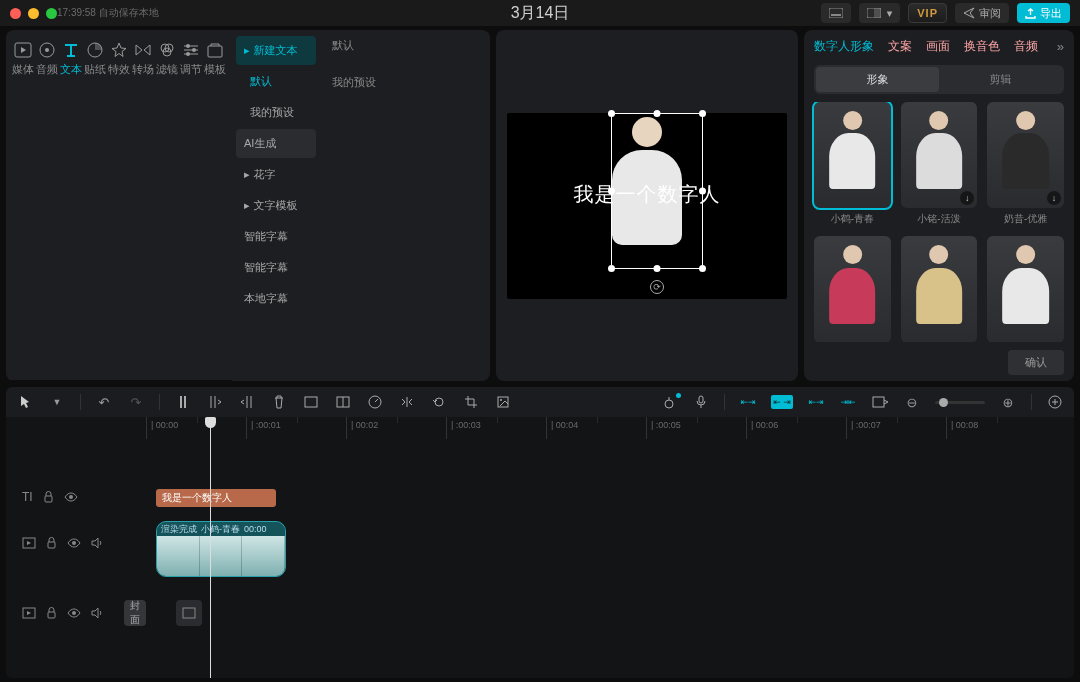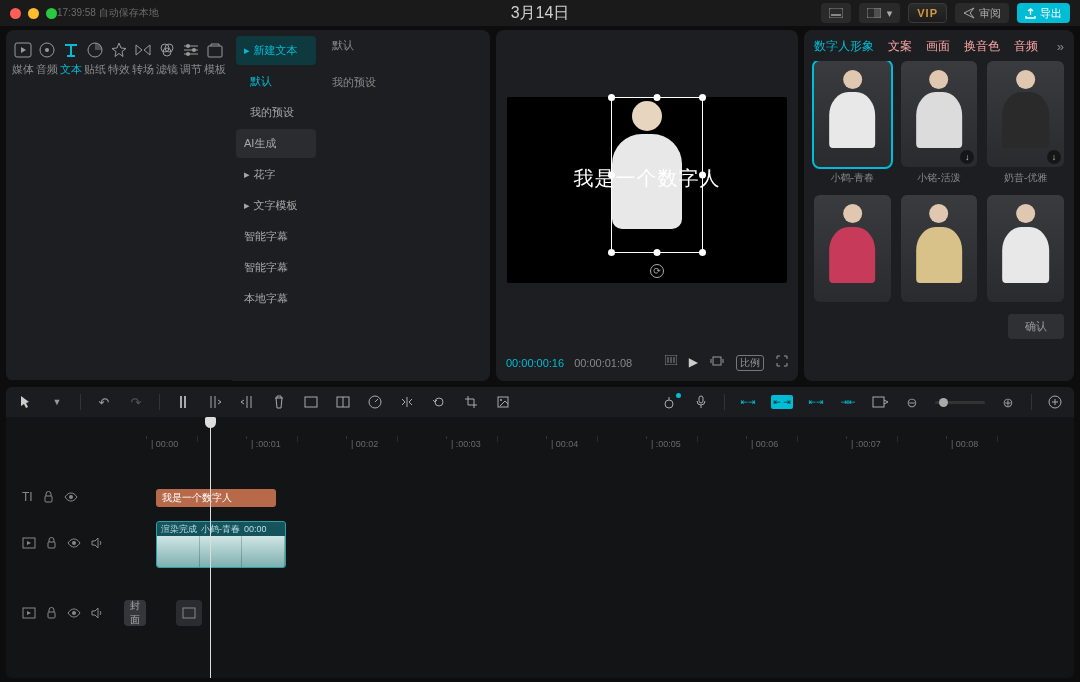--- a/index.html
+++ b/index.html
@@ -84,30 +84,30 @@
 .ts-spacer { flex:1; }
 .dot-badge{position:absolute;top:-2px;right:-3px;width:5px;height:5px;background:#00bcd4;border-radius:50%;}
 .twin-arrow { width:22px;height:14px;background:#00bcd4;border-radius:2px;display:flex;align-items:center;justify-content:center;font-size:9px;color:#0c2a2d;}
 .twin-arrow.sm{width:18px;background:transparent;color:#00bcd4;}
 .slider-tr { width:50px;height:3px;background:#333;border-radius:2px;position:relative;}
 .slider-th { position:absolute;left:4px;top:-3px;width:9px;height:9px;background:#aaa;border-radius:50%;}
 
 
 .timeline { background:#121416; margin: 0 6px 6px 6px; border-radius:0 0 6px 6px; height: 261px; position:relative; overflow:hidden;}
 .ruler { display:flex; height:22px; position:relative; padding-left:140px;}
-.ruler-seg { width:100px; font-size:9px; color:#6a6a6a; border-left:1px solid #333; padding:3px 0 0 4px; position:relative;margin-top:19px;}
+.ruler-seg { width:100px; font-size:9px; color:#6a6a6a; border-left:1px solid #333; padding:3px 0 0 4px; position:relative;}
 .ruler-seg::after{content:"";position:absolute;left:50%;top:0;width:1px;height:6px;background:#2a2a2a;}
 .playhead { position:absolute; left:204px; top:0px; width:1px; height:261px; background:#ddd; z-index:5;}
 .playhead::before{content:"";position:absolute;left:-5px;top:0;width:11px;height:11px;background:#ddd;border-radius:2px 2px 6px 6px;}
 .track { display:flex; align-items:center; height:40px; margin-top:2px;}
 .track.tall{height:48px;}
 .tr-head { width:140px; display:flex; align-items:center; gap:10px; padding-left:16px; color:#888; font-size:12px;}
 .tr-body { flex:1; position:relative; height:100%;}
 .clip-text { position:absolute; left:10px; top:12px; height:18px; background:#b76949; border-radius:3px; padding:0 6px; font-size:10px; color:#fff; display:flex; align-items:center; width:120px;}
-.clip-video { position:absolute; left:10px; top:2px; height:47px; width:130px; background:linear-gradient(#1a7c84,#115960); border:1px solid #2aa0aa; border-radius:3px; overflow:hidden;}
+.clip-video { position:absolute; left:10px; top:2px; height:56px; width:130px; background:linear-gradient(#1a7c84,#115960); border:1px solid #2aa0aa; border-radius:10px; overflow:hidden;}
 .clip-label { position:absolute; top:0; left:0; right:0; height:14px; background:rgba(20,80,85,.9); font-size:9px; color:#bde; display:flex; align-items:center; padding:0 4px; gap:4px;}
 .clip-thumbs { position:absolute; top:14px; left:0; right:0; bottom:0; display:flex;}
 .clip-thumbs div{flex:1;background:linear-gradient(#cfe5e5,#7fb0b0);border-right:1px solid rgba(0,0,0,.2);}
 .mini-chip { width:26px; height:26px; background:#2a2c30; border-radius:4px; display:flex;align-items:center;justify-content:center;font-size:10px;color:#aaa;}
 .mini-chip.on{background:#34363a;}
 svg { display:block; }
 </style>
 </head>
 <body>
 
@@ -279,55 +279,34 @@
             <div class="hnd bl"></div>
             <div class="hnd br"></div>
           <div class="hnd tm"></div>
             <div class="hnd bm"></div>
             <div class="hnd lm"></div>
             <div class="hnd rm"></div>
           <div class="rot">⟳</div>
         </div>
       </div>
     </div>
-    <div class="pl-ctrl">
-      <span class="tc-cur">00:00:00:16</span>
-      <span class="tc-dur">00:00:01:08</span>
-      <div class="pl-icons">
-        <span>
-            <svg width="12" height="10">
-              <rect width="12" height="10" fill="none" stroke="#888"></rect>
-              <path d="M3 2v6M6 2v6M9 2v6" stroke="#888"></path>
-            </svg>
-          </span>
-        <span style="color:#ccc">▶</span>
-        <span>
-            <svg width="14" height="12">
-              <rect x="3" y="2" width="8" height="8" fill="none" stroke="#999"></rect>
-              <path d="M1 4v4M13 4v4" stroke="#999"></path>
-            </svg>
-          </span>
-        <span style="border:1px solid #777;border-radius:3px;padding:0 3px;font-size:10px">比例</span>
-        <span>
-            <svg width="12" height="12">
-              <path d="M1 4V1h3M11 4V1H8M1 8v3h3M11 8v3H8" fill="none" stroke="#999"></path>
-            </svg>
-          </span>
-      </div>
-    </div>
   </div>
 
   <div class="panel right">
     <div class="r-tabs">
       <span class="r-tab active">数字人形象</span>
       <span class="r-tab">文案</span>
       <span class="r-tab">画面</span>
       <span class="r-tab">换音色</span>
       <span class="r-tab">音频</span>
       <span class="r-more">»</span>
+    </div>
+    <div class="r-seg">
+      <div class="r-seg-b active">形象</div>
+      <div class="r-seg-b">剪辑</div>
     </div>
     <div class="r-grid" id="avatar-grid">
         <div class="r-card">
           <div class="r-thumb sel">
             <div class="r-person">
               <div class="h"></div>
               <div class="b" style="background:#e8e8e8"></div>
             </div>
           </div>
           <div class="r-name">小鹤-青春</div>

